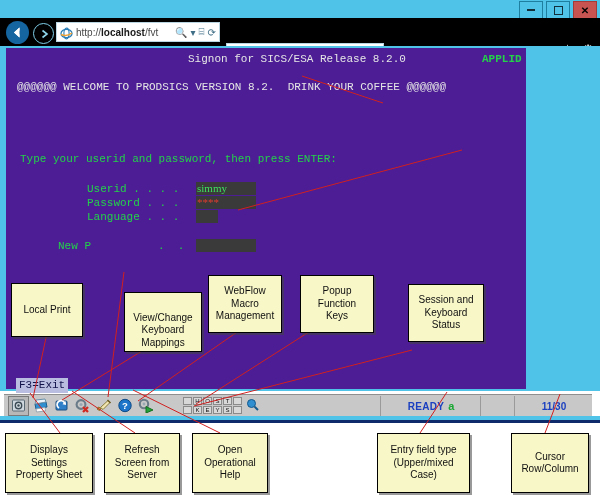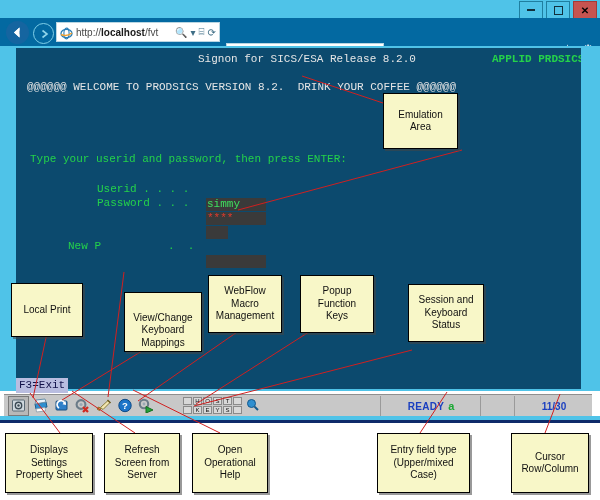--- a/index.html
+++ b/index.html
@@ -27,21 +27,21 @@
     display: flex; align-items: center; justify-content: center;
     color: #102030; font-size: 10px; font-weight: bold;
     font-family: "Liberation Sans", sans-serif;
   }
   .winbtn.close { background: #c75450; border-color: #a33b38; color: #000; }
   .winbtn .mini { display:block; width:8px; height:2px; background:#12303c; }
   .winbtn .sq { display:block; width:7px; height:7px; border:1.5px solid #12303c; }
 
   .ie-toolbar {
     position: absolute; left: 0; top: 18px; width: 600px; height: 28px;
-    background: #0369a1;
+    background: #000000;
   }
   .nav-back {
     position: absolute; left: 6px; top: 3px; width: 23px; height: 23px;
     border-radius: 50%; background: #1565a0;
     display: flex; align-items: center; justify-content: center;
   }
   .nav-back svg { display: block; }
   .nav-fwd {
     position: absolute; left: 33px; top: 5px; width: 19px; height: 19px;
     border-radius: 50%; border: 1.5px solid #7fcfe8;
@@ -89,33 +89,33 @@
     background: #0e2a6a;
   }
 
   
   .term-frame {
     position: absolute; left: 0; top: 46px; width: 600px; height: 345px;
     background: #4fc3e8; box-sizing: border-box;
     padding: 2px 4px 0 4px;
   }
   .term {
-    position: absolute; left: 16px; top: 48px; width: 565px; height: 341px;
-    background: #0c4a6e; overflow: hidden;
+    position: absolute; left: 6px; top: 48px; width: 520px; height: 341px;
+    background: #4c1d95; overflow: hidden;
     font-family: "Liberation Mono", "DejaVu Sans Mono", monospace;
     font-size: 11px; line-height: 14px;
   }
   .tline { position: absolute; white-space: pre; }
   .green { color: #24d24a; }
   .white { color: #e6e6e6; }
   .ifield {
     position: absolute; background: #3a3a3a; height: 13px;
-    font-family: Liberation Mono, monospace;
+    font-family: Liberation Serif, serif;
     font-size: 11px; line-height: 13px; white-space: pre;
-    padding-left: 1px; box-sizing: border-box; margin-top: 16px;
+    padding-left: 1px; box-sizing: border-box;
   }
   .ifield.val-green { color: #3ee05e; }
   .ifield.val-red { color: #e03b2e; }
 
   .f3exit {
     position: absolute; left: 16px; top: 378px;
     background: #b9bde0; color: #12124a;
     font-family: "Liberation Mono", "DejaVu Sans Mono", monospace;
     font-size: 11px; line-height: 13px; padding: 1px 3px; white-space: pre;
   }
@@ -249,20 +249,21 @@
     <div class="tline green" style="left:476px; top:4px;font-weight:bold;">APPLID PRDSICS</div>
     <div class="tline white" style="left:11px; top:32px;">@@@@@@ WELCOME TO PRODSICS VERSION 8.2.  DRINK YOUR COFFEE @@@@@@</div>
     <div class="tline green" style="left:14px; top:104px;">Type your userid and password, then press ENTER:</div>
 
     <div class="tline green" style="left:81px; top:134px;">Userid . . . .</div>
     <div class="ifield val-green" style="left:190px; top:134px; width:60px;">simmy</div>
 
     <div class="tline green" style="left:81px; top:148px;">Password . . .</div>
     <div class="ifield val-red" style="left:190px; top:148px; width:60px;">****</div>
 
+    <div class="tline green" style="left:81px; top:162px;">Language . . .</div>
     <div class="ifield" style="left:190px; top:162px; width:22px;"></div>
 
     <div class="tline green" style="left:52px; top:191px;">New P</div>
     <div class="tline green" style="left:152px; top:191px;">.  .</div>
     <div class="ifield" style="left:190px; top:191px; width:60px;"></div>
   </div>
 
   <div class="f3exit">F3=Exit</div>
 
   <div class="statusbar">
@@ -371,23 +372,20 @@
       <line x1="312" y1="330" x2="196" y2="404"></line>
       <line x1="412" y1="350" x2="194" y2="406"></line>
       <line x1="60" y1="433" x2="30" y2="393"></line>
       <line x1="135" y1="433" x2="72" y2="391"></line>
       <line x1="220" y1="433" x2="133" y2="390"></line>
       <line x1="420" y1="433" x2="447" y2="392"></line>
       <line x1="545" y1="433" x2="560" y2="394"></line>
     </g>
   </svg>
 
-  <div class="callout" style="left:383px; top:93px; width:75px; height:56px;">
-    <span>Emulation<br>Area</span>
-  </div>
 
 
   <div class="callout" style="left:11px; top:283px; width:72px; height:54px;">
     <span>Local Print</span>
   </div>
 
   <div class="callout" style="left:124px; top:292px; width:78px; height:60px;align-items:flex-end;">
     <span>View/Change<br>Keyboard<br>Mappings</span>
   </div>
 

